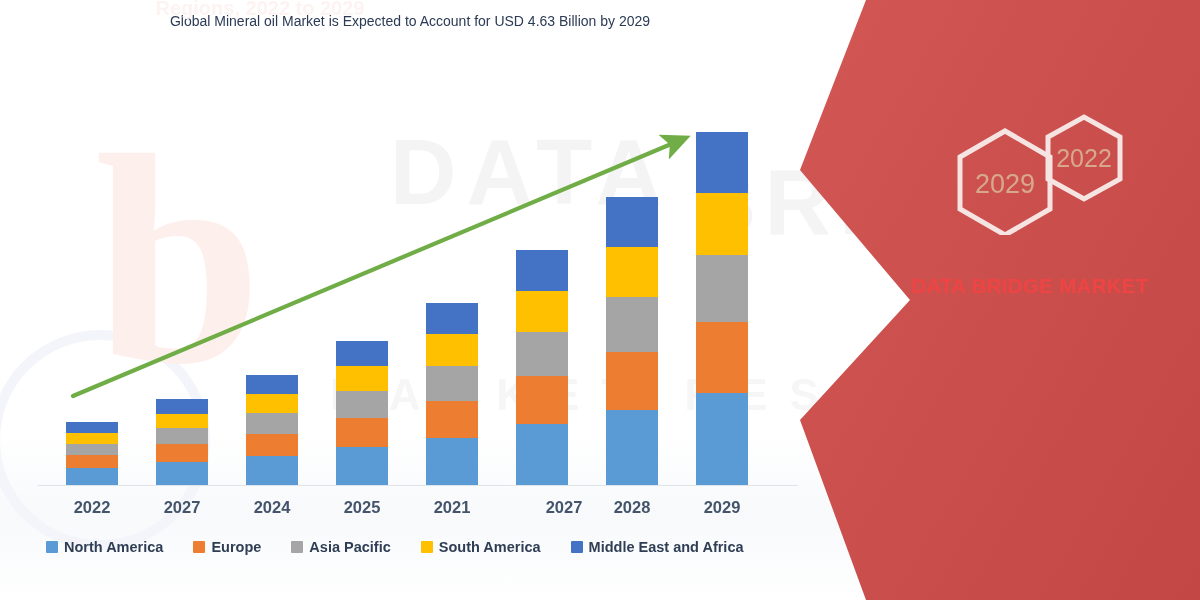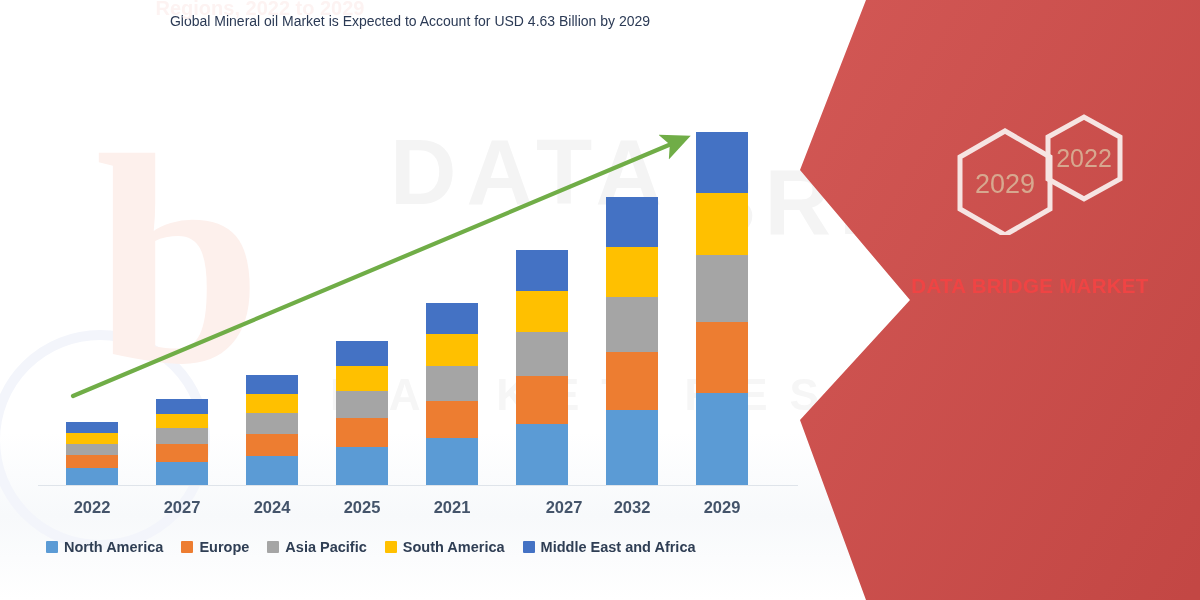--- a/index.html
+++ b/index.html
@@ -72,21 +72,21 @@
     position:absolute;top:498px;width:90px;text-align:center;
     font-size:16.5px;color:#44546a;font-weight:700;
   }
 
   
   .arrow-svg{position:absolute;left:0;top:0;width:900px;height:600px;pointer-events:none;}
 
   
   .legend{
     position:absolute;left:46px;top:539px;width:760px;
-    display:flex;align-items:center;gap:18px;
+    display:flex;align-items:center;gap:30px;
     font-size:14.5px;color:#2f3e54;font-weight:700;
   }
   .legend-item{display:flex;align-items:center;gap:6px;white-space:nowrap;}
   .legend-swatch{width:12px;height:12px;display:inline-block;border-radius:1px;}
 
   
   .right-panel{
     position:absolute;left:790px;top:0;width:410px;height:600px;
     background:#cf4b48;
     clip-path:polygon(76px 0, 410px 0, 410px 600px, 76px 600px, 10px 420px, 120px 300px, 10px 170px);
@@ -198,21 +198,21 @@
             <div class="seg" style="height: 91.8872px; background: rgb(91, 155, 213);"></div>
           </div>
         </div>
       <div id="xlabels">
           <div class="xlabel" style="left: 47px;">2022</div>
           <div class="xlabel" style="left: 137px;">2027</div>
           <div class="xlabel" style="left: 227px;">2024</div>
           <div class="xlabel" style="left: 317px;">2025</div>
           <div class="xlabel" style="left: 407px;">2021</div>
           <div class="xlabel" style="left: 519px;">2027</div>
-          <div class="xlabel" style="left: 587px;">2032</div>
+          <div class="xlabel" style="left: 587px;">2028</div>
           <div class="xlabel" style="left: 677px;">2029</div>
         </div>
 
       <svg class="arrow-svg" viewBox="0 0 900 600">
         <defs>
           <marker id="ah" markerWidth="7" markerHeight="7" refX="3.2" refY="3.2" orient="auto">
             <path d="M0,0 L7,3.2 L0,6.4 L1.6,3.2 Z" fill="#70AD47"></path>
           </marker>
         </defs>
         <line x1="73" y1="396" x2="676" y2="142" stroke="#70AD47" stroke-width="4.2" marker-end="url(#ah)" stroke-linecap="round"></line>

